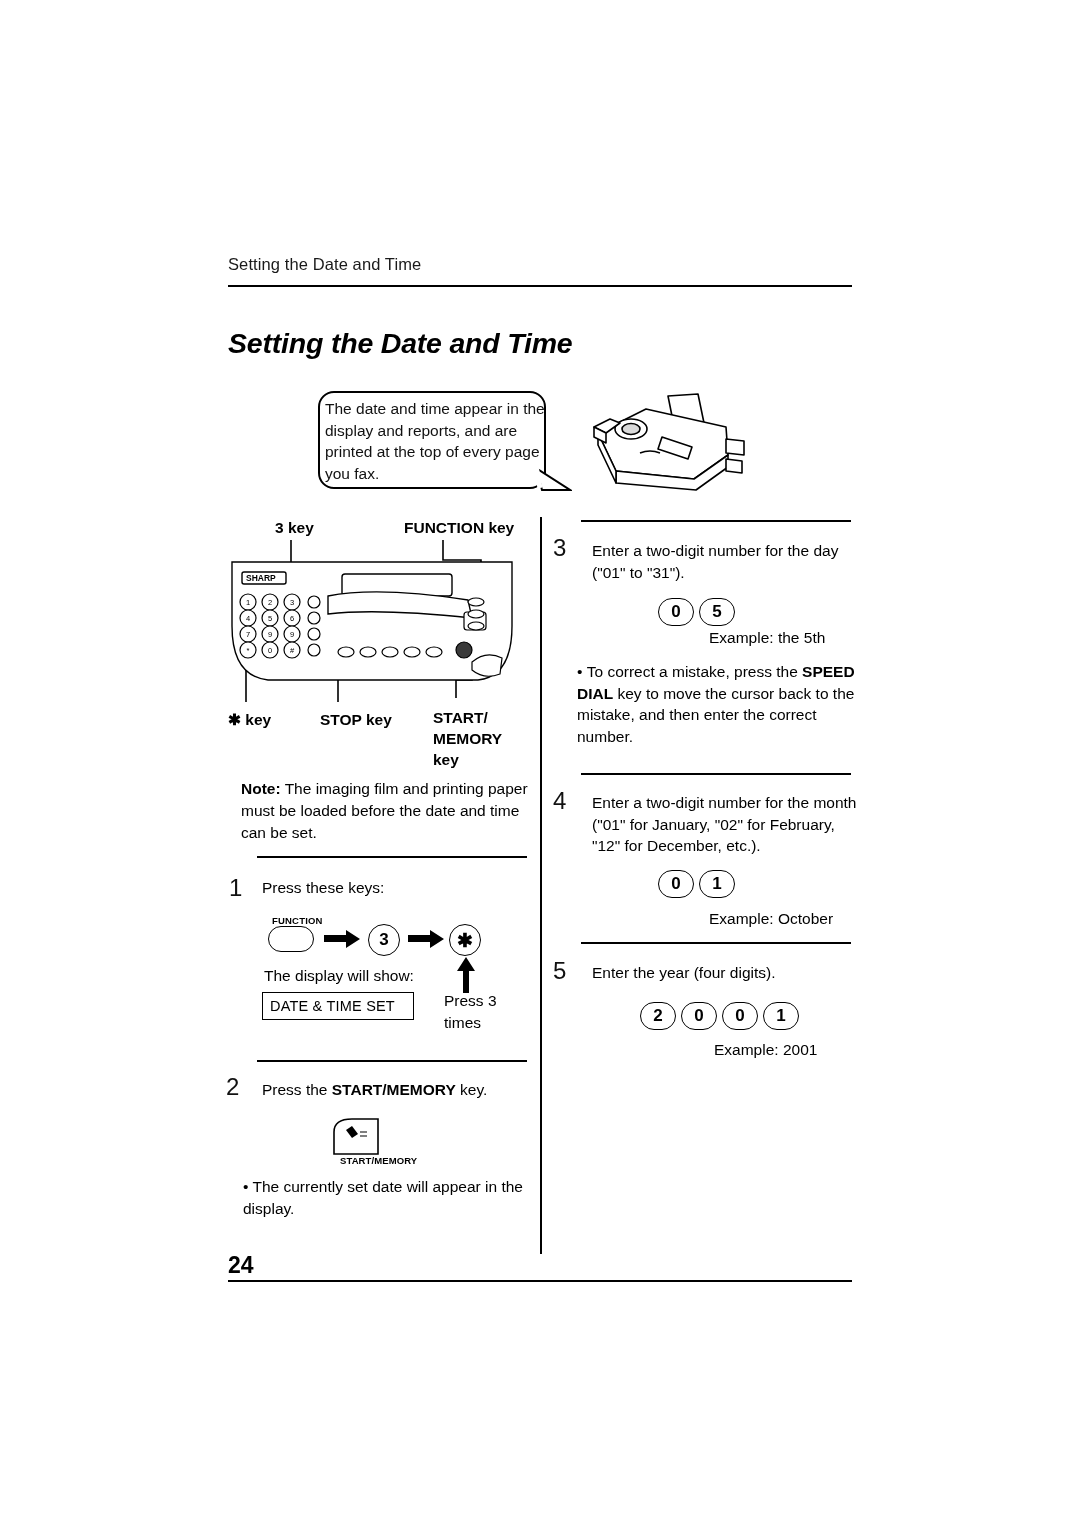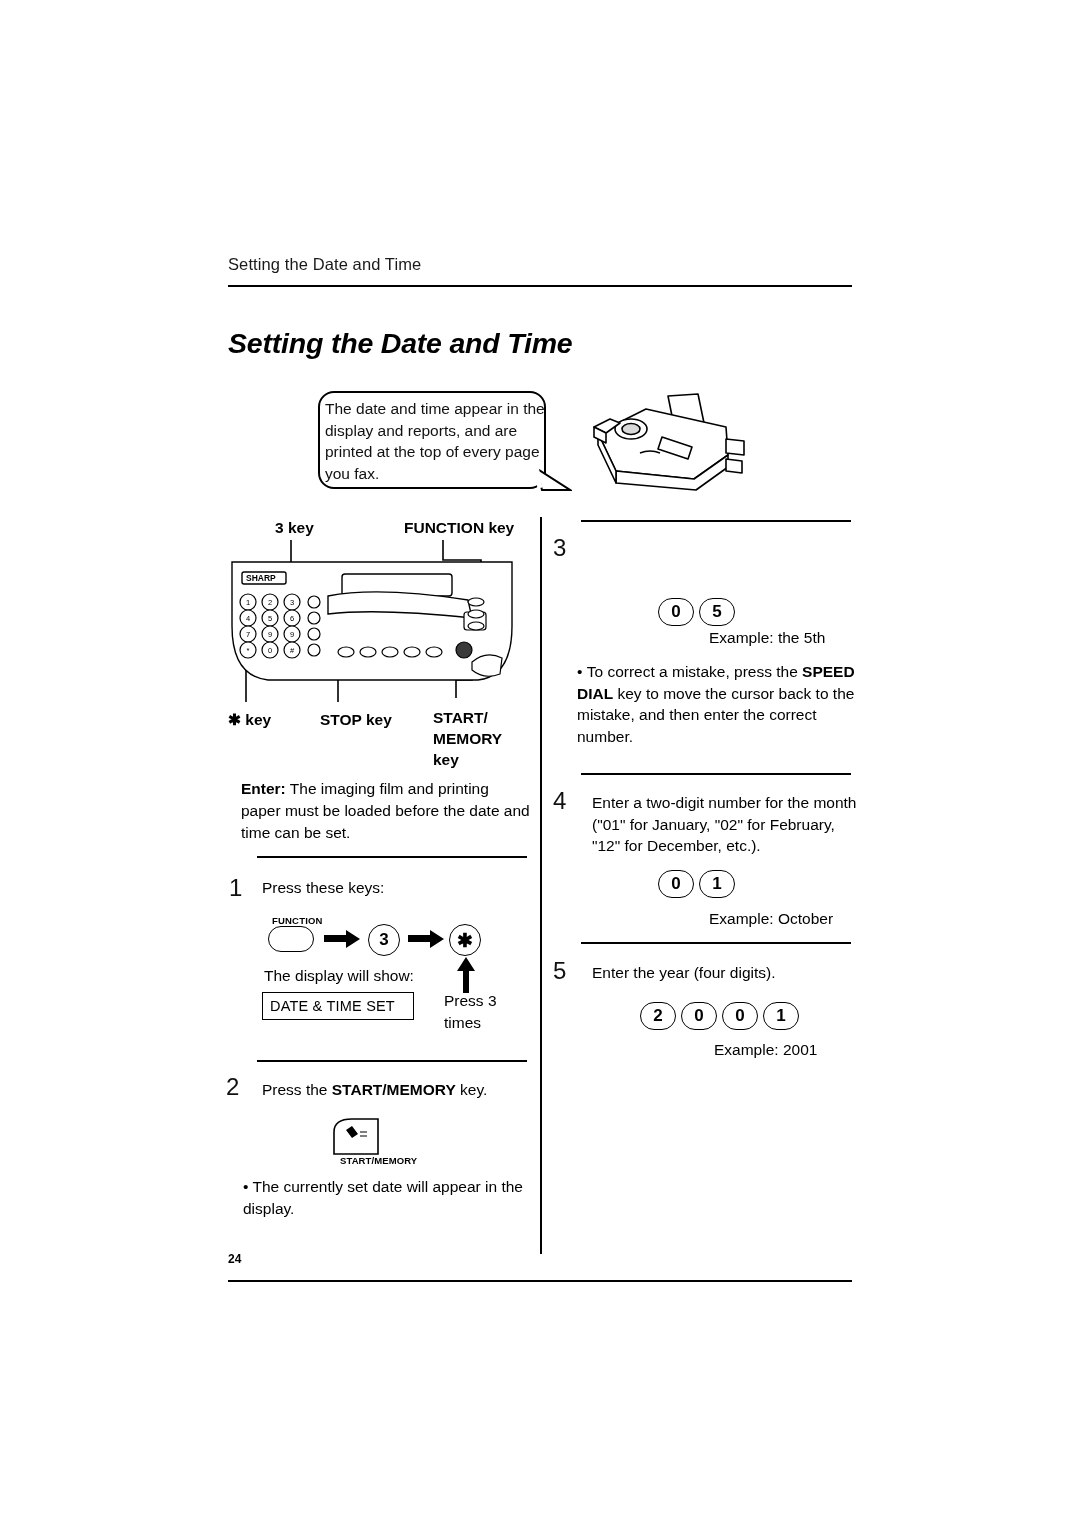--- a/index.html
+++ b/index.html
@@ -257,21 +257,21 @@
   .nk-y1 { left: 640px; top: 1002px; }
   .nk-y2 { left: 681px; top: 1002px; }
   .nk-y3 { left: 722px; top: 1002px; }
   .nk-y4 { left: 763px; top: 1002px; }
   .ex-year { left: 714px; top: 1041px; }
 
   .page-num {
     position: absolute;
     left: 228px;
     top: 1252px;
-    font-size: 12px;
+    font-size: 23px;
     font-weight: bold;
   }
   .bottom-rule {
     position: absolute;
     left: 228px;
     top: 1280px;
     width: 624px;
     height: 2px;
     background: #000;
   }
@@ -380,21 +380,21 @@
       <text x="20" y="81">7</text>
         <text x="42" y="81">9</text>
         <text x="64" y="81">9</text>
       <text x="20" y="97">*</text>
         <text x="42" y="97">0</text>
         <text x="64" y="97">#</text>
     </g>
   </svg>
 
   <div class="note-block">
-    <b>Enter:</b><span> The imaging film and printing paper must be loaded before the date and time can be set.</span>
+    <b>Note:</b><span> The imaging film and printing paper must be loaded before the date and time can be set.</span>
   </div>
 
   <div class="rule-l1"></div>
 
   <div class="step-num s1num">1</div>
   <div class="step-text s1txt">Press these keys:</div>
 
   <div class="func-cap">FUNCTION</div>
   <div class="func-oval"></div>
   <svg style="position:absolute;left:322px;top:928px;width:40px;height:22px;" viewBox="0 0 40 22">
@@ -430,20 +430,21 @@
     <path d="M16 14 L22 10 L28 18 L22 22 Z" fill="#000"></path>
     <path d="M30 16 l7 0 M30 20 l7 0" stroke="#000" stroke-width="1.2"></path>
   </svg>
   <div class="startmem-cap">START/MEMORY</div>
 
   <div class="bullet-line bl1">• <span>The currently set date will appear in the display.</span></div>
 
   <div class="rule-r rule-r1"></div>
 
   <div class="step-num s3num">3</div>
+  <div class="step-text s3txt">Enter a two-digit number for the day ("01" to "31").</div>
   <div class="numkey nk-d1">0</div>
   <div class="numkey nk-d2">5</div>
   <div class="ex-label ex-day">Example: the 5th</div>
   <div class="bullet-line bl-correct">•&nbsp;<span>To correct a mistake, press the </span><b>SPEED DIAL</b><span> key to move the cursor back to the mistake, and then enter the correct number.</span></div>
 
   <div class="rule-r rule-r2"></div>
 
   <div class="step-num s4num">4</div>
   <div class="step-text s4txt">Enter a two-digit number for the month ("01" for January, "02" for February, "12" for December, etc.).</div>
   <div class="numkey nk-m1">0</div>

